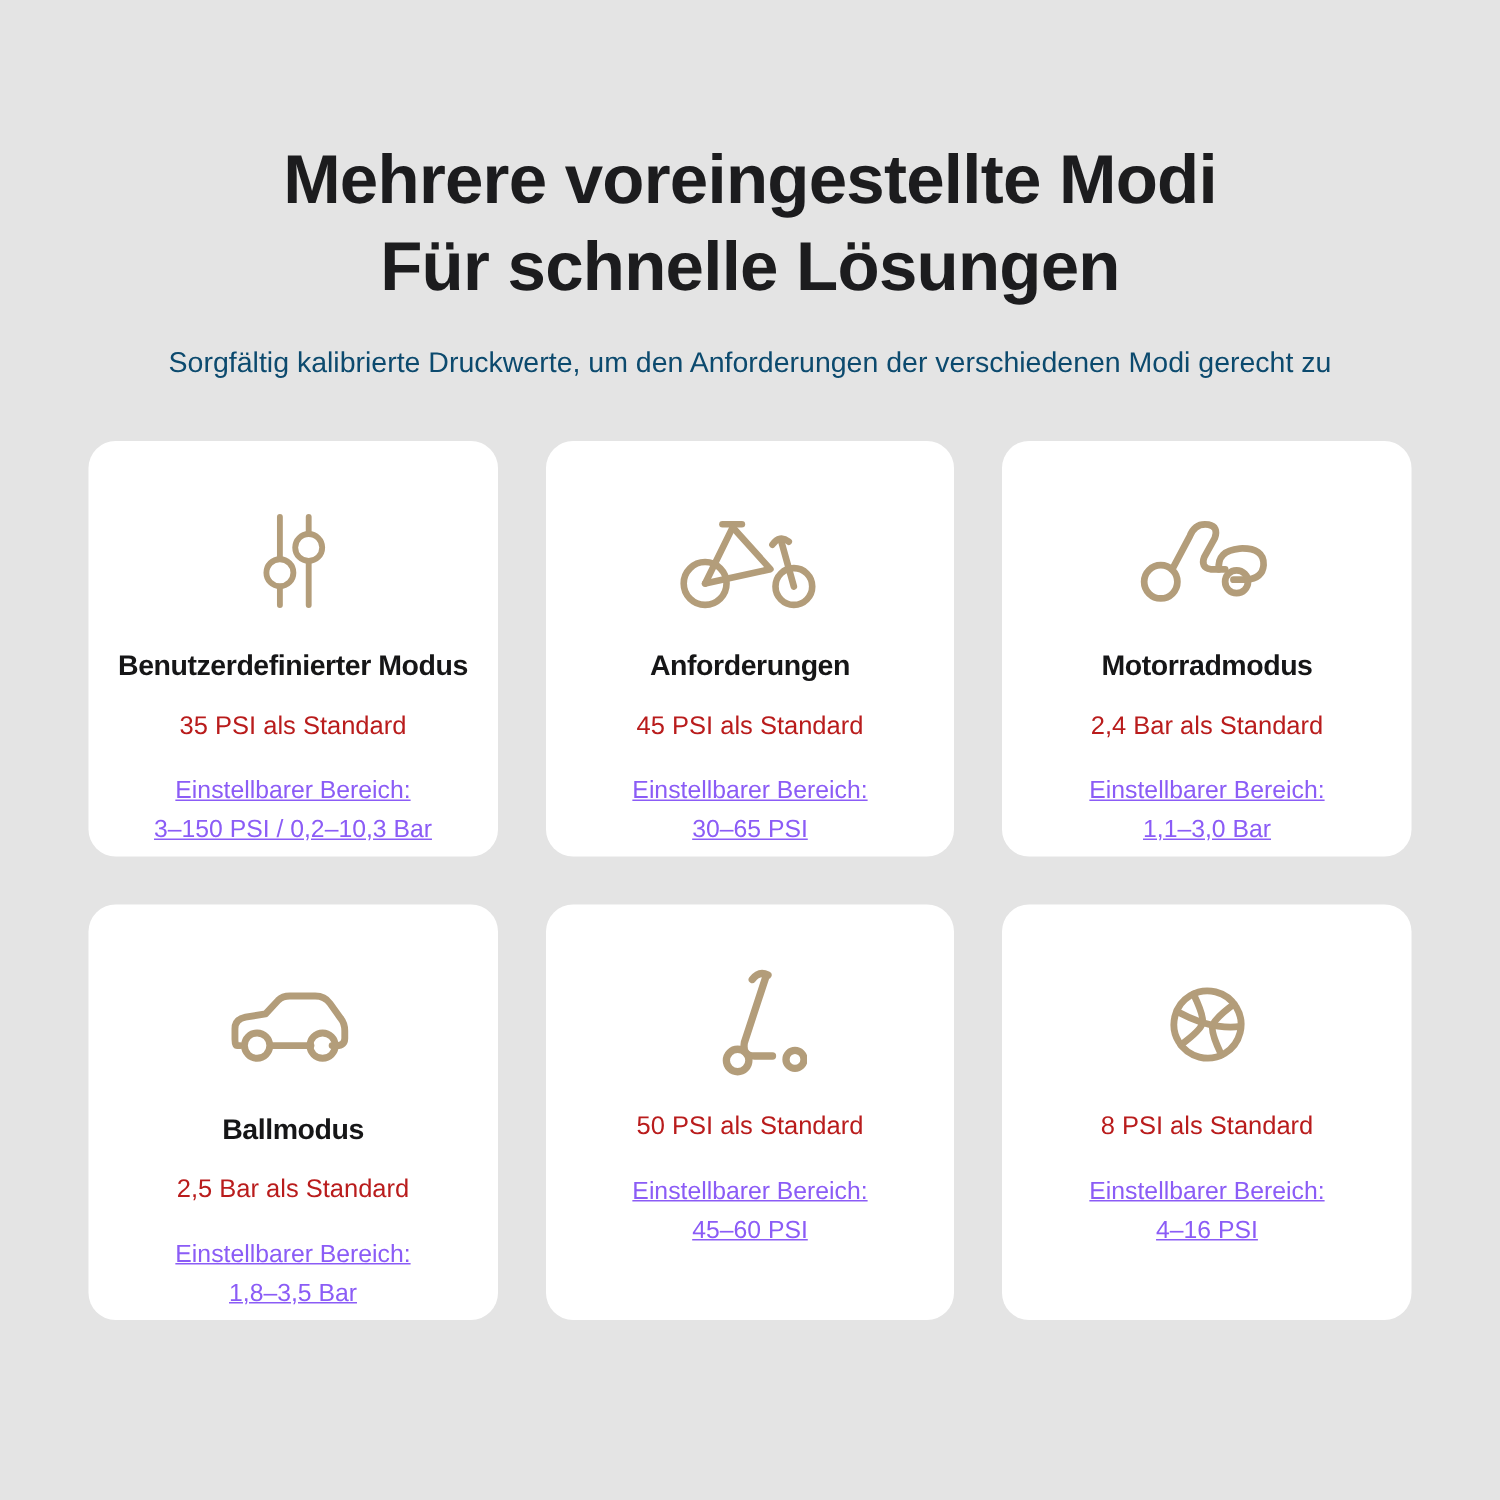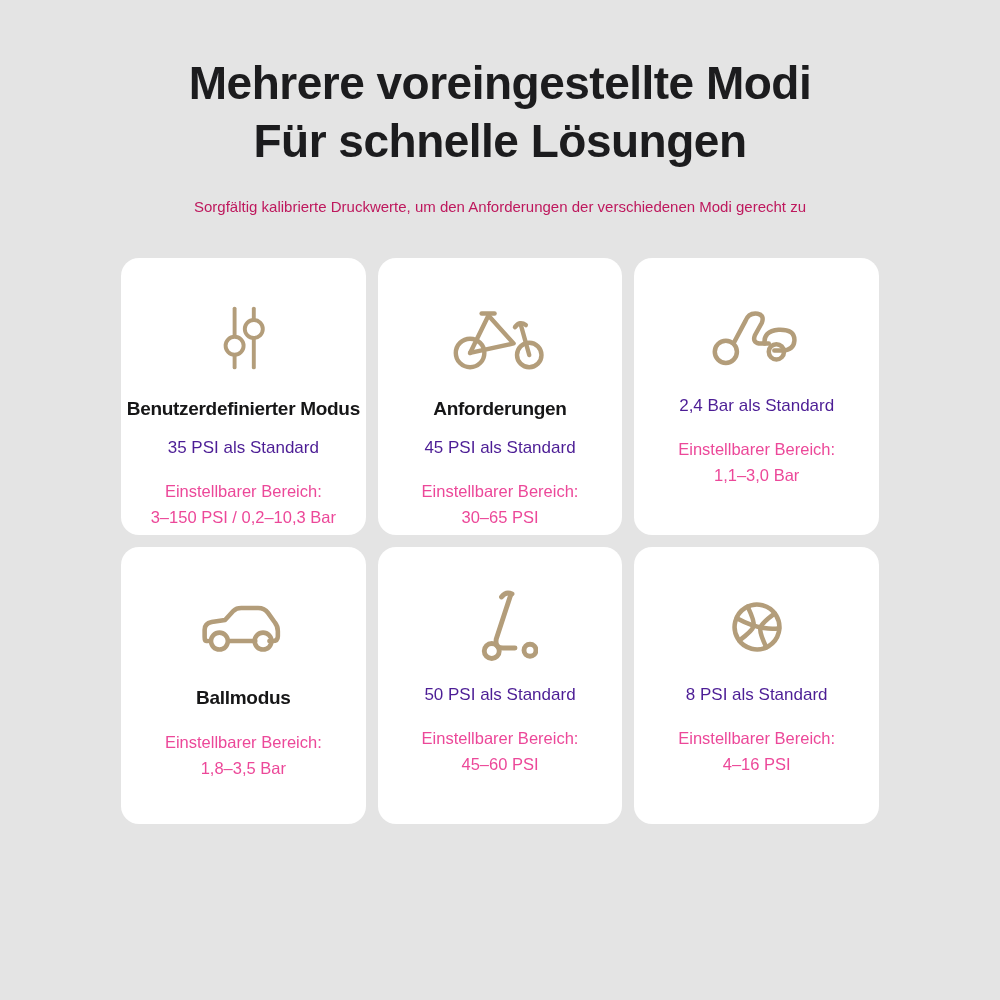--- a/index.html
+++ b/index.html
@@ -6,61 +6,61 @@
   html,body { background:#e4e4e4; }
   .canvas {
     position:relative;
     width:1000px; height:1000px;
     background:#e4e4e4;
     font-family:"Liberation Sans", sans-serif;
     overflow:hidden;
     margin:0 auto;
   }
   
-  .header { text-align:center; padding-top:54px; }
+  .header { text-align:center; padding-top:90px; }
   .page-title {
     font-size:46px; line-height:58px; font-weight:700;
     color:#1c1c1e; letter-spacing:-0.5px;
   }
   .page-subtitle {
     margin:20px auto 0; max-width:870px;
-    font-size:15px; line-height:34px; font-weight:400;
-    color:#be185d;
+    font-size:19px; line-height:34px; font-weight:400;
+    color:#0c4a6e;
   }
   
   .grid {
-    width:758px; margin:34px auto 0;
+    width:882px; margin:34px auto 0;
     display:grid;
     grid-template-columns:repeat(3, 1fr);
     grid-template-rows:277px 277px;
-    gap:12px;
+    gap:32px;
   }
   .card {
     background:#ffffff; border-radius:18px;
     text-align:center; padding-top:40px;
   }
   .icon-wrap {
     height:80px; display:flex;
     align-items:center; justify-content:center;
   }
   .icon-wrap svg { display:block; }
   .icon-stroke { fill:none; stroke:#b39d7a; stroke-width:6.5; stroke-linecap:round; stroke-linejoin:round; }
   .icon-knob { fill:#ffffff; stroke:#b39d7a; stroke-width:6.5; }
   .card-title {
     margin-top:20px;
     font-size:19px; font-weight:700; letter-spacing:-0.3px;
     color:#161617;
   }
   .card-default {
     margin-top:18px;
-    font-size:17px; color:#4c1d95;
+    font-size:17px; color:#b91c1c;
   }
   .card-range {
     margin-top:20px;
-    font-size:16.5px; line-height:26px; color:#ec4899;
+    font-size:16.5px; line-height:26px; color:#8b5cf6;text-decoration:underline;
   }
 </style>
 </head>
 <body>
 
 <div class="canvas">
 
   <header class="header">
     <h1 class="page-title">
       <span>Mehrere voreingestellte Modi</span><br>
@@ -112,37 +112,39 @@
 
     <section class="card">
       <div class="icon-wrap">
         <svg width="90" height="64" viewBox="0 0 130 92">
           <circle class="icon-stroke" cx="20" cy="66" r="16"></circle>
           <path class="icon-stroke" d="M31,54 L48,22 Q53,9 66,11 Q76,13 72,24 L62,42 Q58,52 68,54 L82,54"></path>
           <path class="icon-stroke" d="M76,54 Q74,36 96,34 Q120,33 119,50 Q118,63 102,64 L90,64"></path>
           <circle class="icon-stroke" cx="93" cy="66" r="11"></circle>
         </svg>
       </div>
+      <h2 class="card-title">Motorradmodus</h2>
       <p class="card-default">2,4 Bar als Standard</p>
       <p class="card-range">
         <span>Einstellbarer Bereich:</span><br>
         <span>1,1–3,0 Bar</span>
       </p>
     </section>
 
     <section class="card">
       <div class="icon-wrap">
         <svg width="88" height="62" viewBox="0 0 125 88">
           <path class="icon-stroke" d="M13,64 L10,64 Q8,64 8,58 L8,48 Q8,39 18,37 L37,34 L49,21 Q53,17 60,17 L84,17 Q93,17 98,24 L108,38 Q112,43 112,50 L112,57 Q112,64 104,64 L100,64"></path>
           <path class="icon-stroke" d="M44,64 L80,64"></path>
           <circle class="icon-stroke" cx="29" cy="64" r="12"></circle>
           <circle class="icon-stroke" cx="91" cy="64" r="12"></circle>
         </svg>
       </div>
       <h2 class="card-title">Ballmodus</h2>
+      <p class="card-default">2,5 Bar als Standard</p>
       <p class="card-range">
         <span>Einstellbarer Bereich:</span><br>
         <span>1,8–3,5 Bar</span>
       </p>
     </section>
 
     <section class="card">
       <div class="icon-wrap">
         <svg width="76" height="78" viewBox="0 0 100 104">
           <path class="icon-stroke" d="M52,12 Q58,4 66,8"></path>

